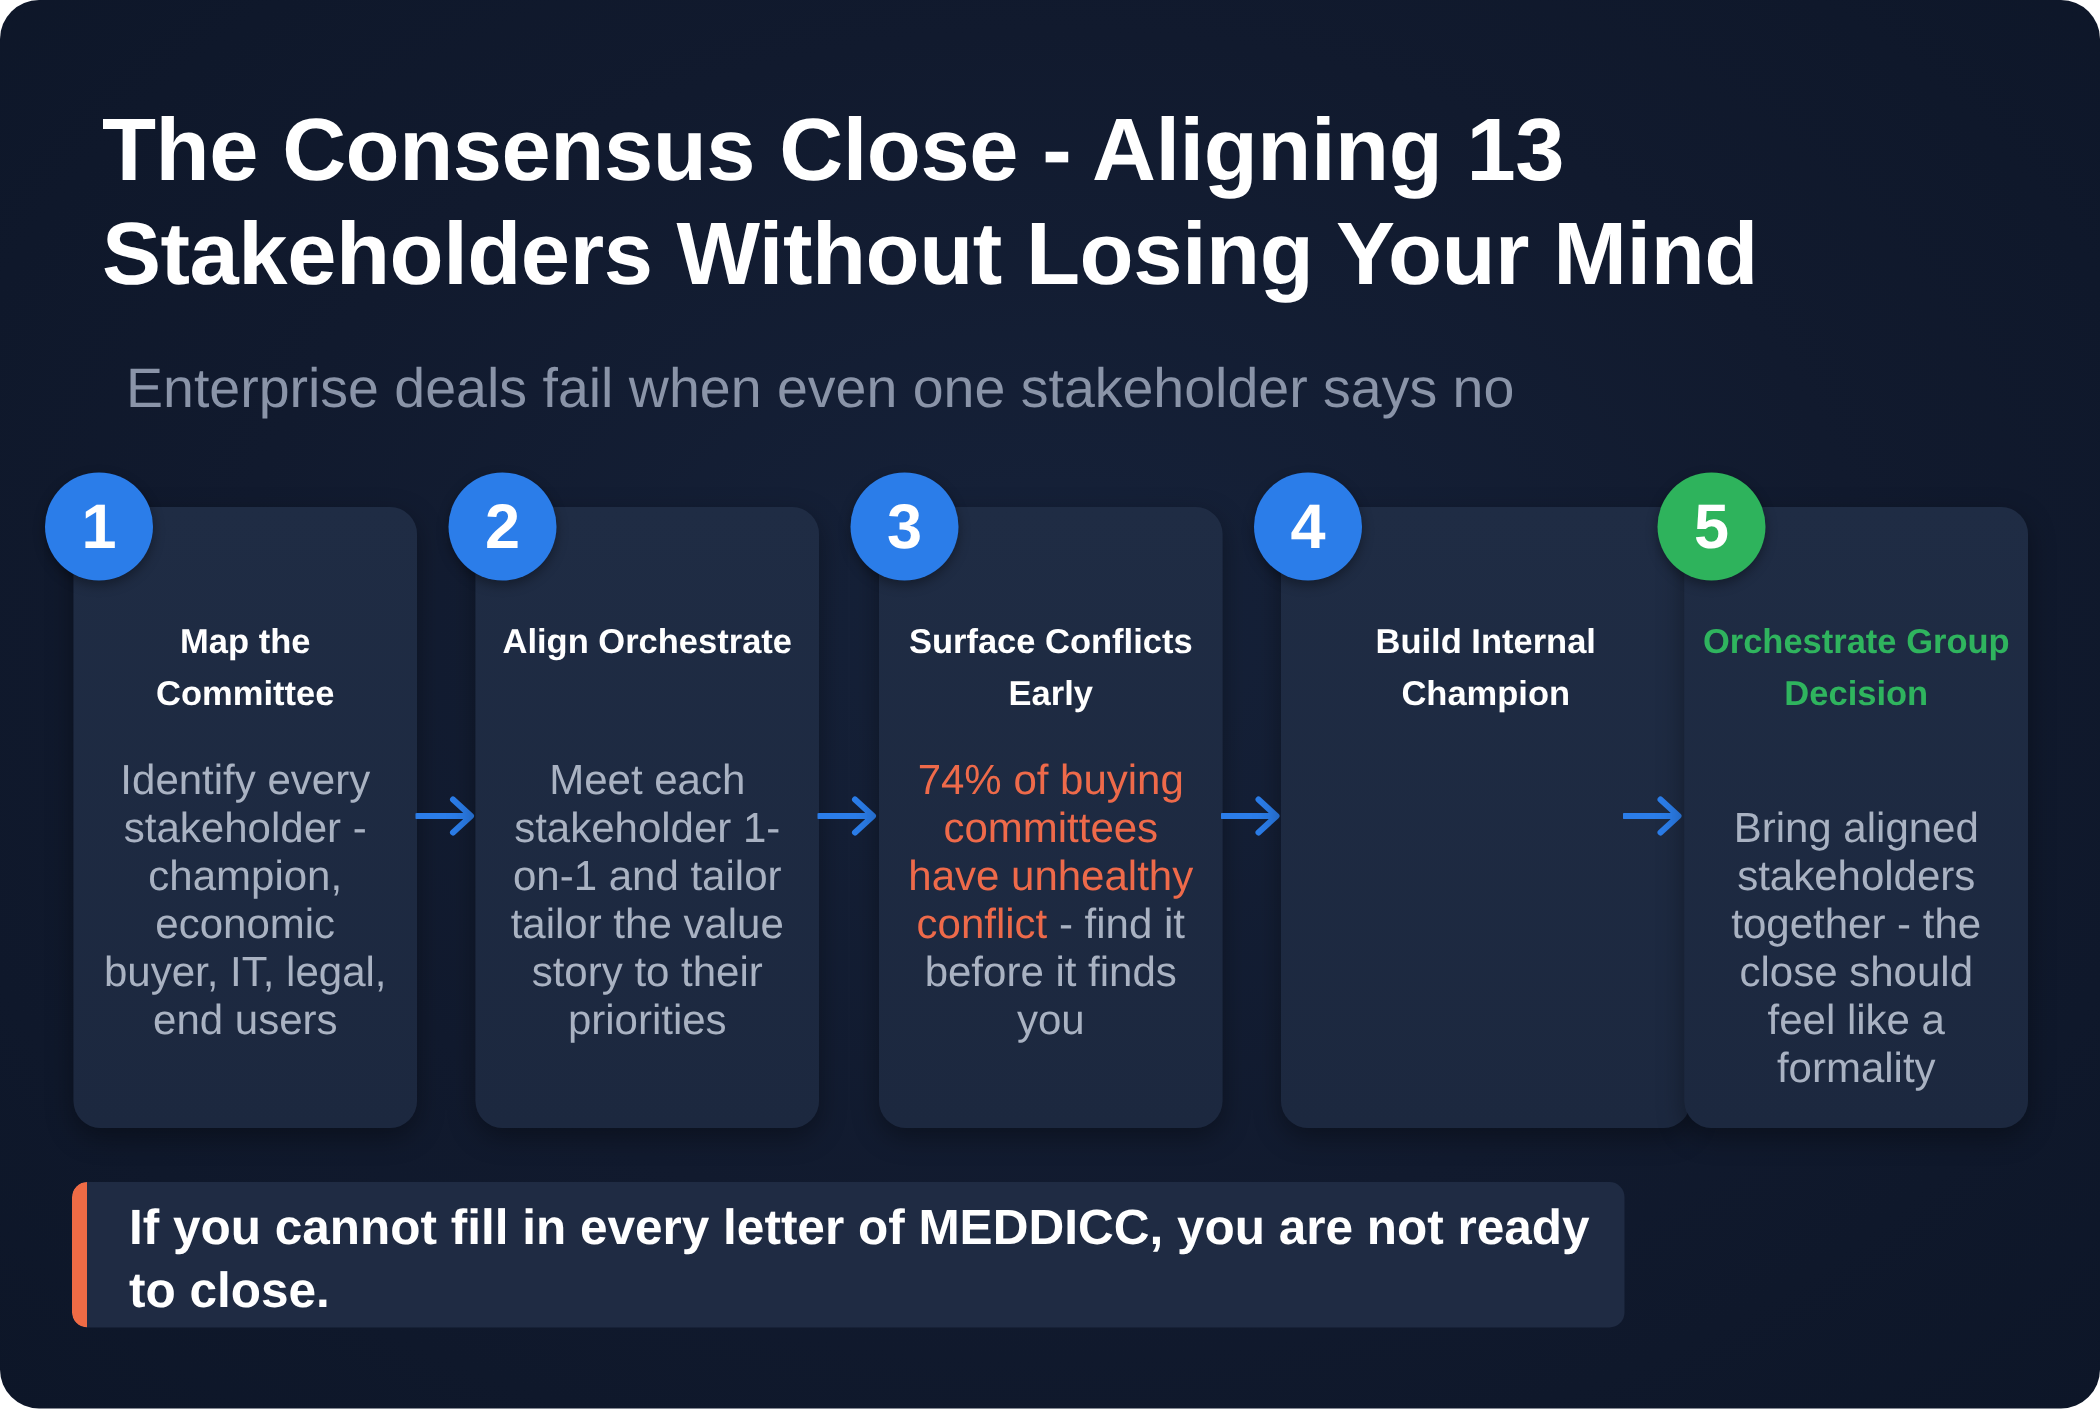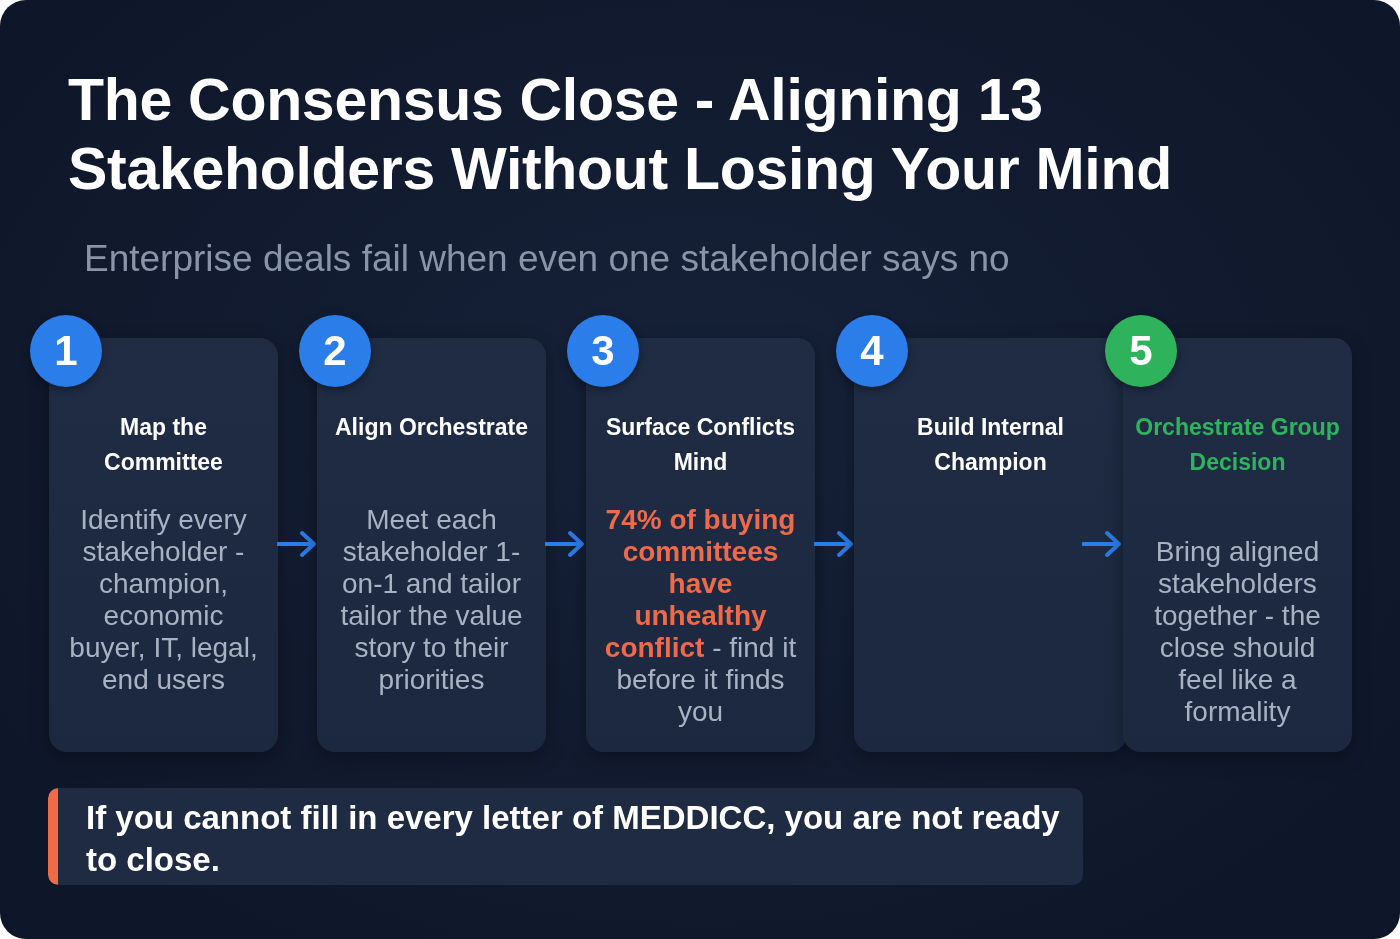--- a/index.html
+++ b/index.html
@@ -93,21 +93,21 @@
       right: 14px;
       top: 166px;
       color: #a9b2c2;
       font-size: 28px;
       line-height: 32px;
       font-weight: 400;
     }
     .card-body.shift { top: 198px; }
     .card-body .hl {
       color: #ee6a4a;
-      font-weight: 700;
+      font-weight: 400;
     }
     .arrow {
       position: absolute;
       top: 529px;
       width: 40px;
       height: 30px;
     }
     .callout {
       position: absolute;
       left: 48px;
@@ -165,21 +165,21 @@
       <div class="card-body">Meet each stakeholder 1-on-1 and tailor tailor the value story to their priorities</div>
     </div>
 
     <svg class="arrow" style="left:545px;" viewBox="0 0 40 30">
       <line x1="1" y1="15" x2="36" y2="15" stroke="#2b7de9" stroke-width="4" stroke-linecap="round"></line>
       <polyline points="25,4 37,15 25,26" fill="none" stroke="#2b7de9" stroke-width="4" stroke-linecap="round" stroke-linejoin="round"></polyline>
     </svg>
 
     <div class="badge blue" style="left:567px;">3</div>
     <div class="card" style="left:586px;">
-      <div class="card-title">Surface Conflicts Mind</div>
+      <div class="card-title">Surface Conflicts Early</div>
       <div class="card-body"><span class="hl">74% of buying committees have unhealthy conflict</span><span> - find it before it finds you</span></div>
     </div>
 
     <svg class="arrow" style="left:814px;" viewBox="0 0 40 30">
       <line x1="1" y1="15" x2="36" y2="15" stroke="#2b7de9" stroke-width="4" stroke-linecap="round"></line>
       <polyline points="25,4 37,15 25,26" fill="none" stroke="#2b7de9" stroke-width="4" stroke-linecap="round" stroke-linejoin="round"></polyline>
     </svg>
 
     <div class="badge blue" style="left:836px;">4</div>
     <div class="card" style="left:854px;padding-left:44px;">

